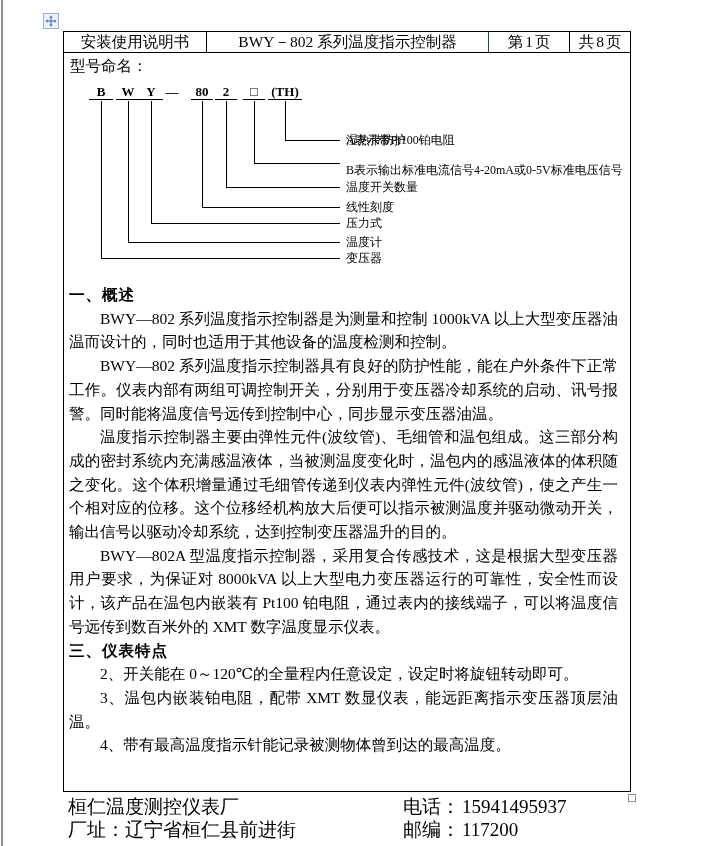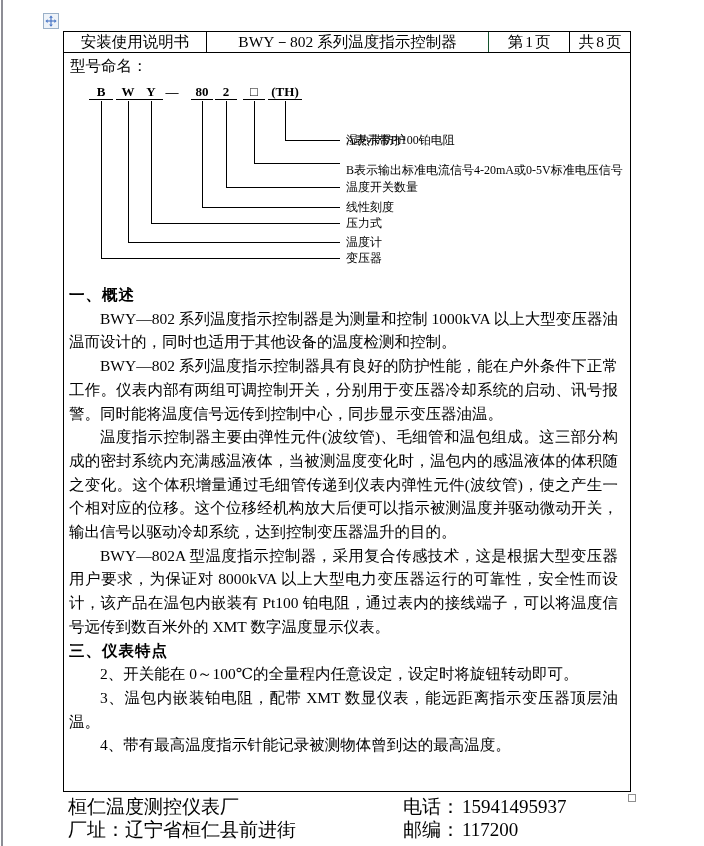--- a/index.html
+++ b/index.html
@@ -119,21 +119,21 @@
       <span class="dlabel" style="top:183px;">温度计</span>
       <span class="dlabel" style="top:199px;">变压器</span>
 
       <div class="content">
         <p class="h">一、概述</p>
         <p>BWY—802 系列温度指示控制器是为测量和控制 1000kVA 以上大型变压器油温而设计的，同时也适用于其他设备的温度检测和控制。</p>
         <p>BWY—802 系列温度指示控制器具有良好的防护性能，能在户外条件下正常工作。仪表内部有两组可调控制开关，分别用于变压器冷却系统的启动、讯号报警。同时能将温度信号远传到控制中心，同步显示变压器油温。</p>
         <p>温度指示控制器主要由弹性元件(波纹管)、毛细管和温包组成。这三部分构成的密封系统内充满感温液体，当被测温度变化时，温包内的感温液体的体积随之变化。这个体积增量通过毛细管传递到仪表内弹性元件(波纹管)，使之产生一个相对应的位移。这个位移经机构放大后便可以指示被测温度并驱动微动开关，输出信号以驱动冷却系统，达到控制变压器温升的目的。</p>
         <p>BWY—802A 型温度指示控制器，采用复合传感技术，这是根据大型变压器用户要求，为保证对 8000kVA 以上大型电力变压器运行的可靠性，安全性而设计，该产品在温包内嵌装有 Pt100 铂电阻，通过表内的接线端子，可以将温度信号远传到数百米外的 XMT 数字温度显示仪表。</p>
         <p class="h">三、仪表特点</p>
-        <p>2、开关能在 0～100℃的全量程内任意设定，设定时将旋钮转动即可。</p>
+        <p>2、开关能在 0～120℃的全量程内任意设定，设定时将旋钮转动即可。</p>
         <p>3、温包内嵌装铂电阻，配带 XMT 数显仪表，能远距离指示变压器顶层油温。</p>
         <p>4、带有最高温度指示针能记录被测物体曾到达的最高温度。</p>
       </div>
 
     </div>
   </div>
 
   <div class="f-item" style="left:68px;  top:797px;">桓仁温度测控仪表厂</div>
   <div class="f-item" style="left:403px; top:797px;"><span>电话：</span><span class="num">15941495937</span></div>
   <div class="f-item" style="left:68px;  top:820px;"><span>厂址：</span><span>辽宁省桓仁县前进街</span></div>

